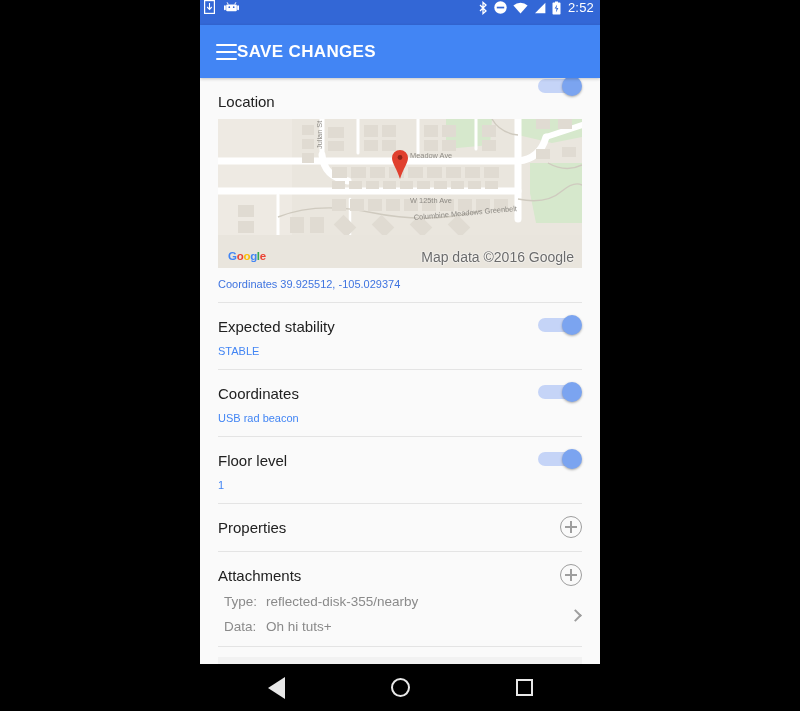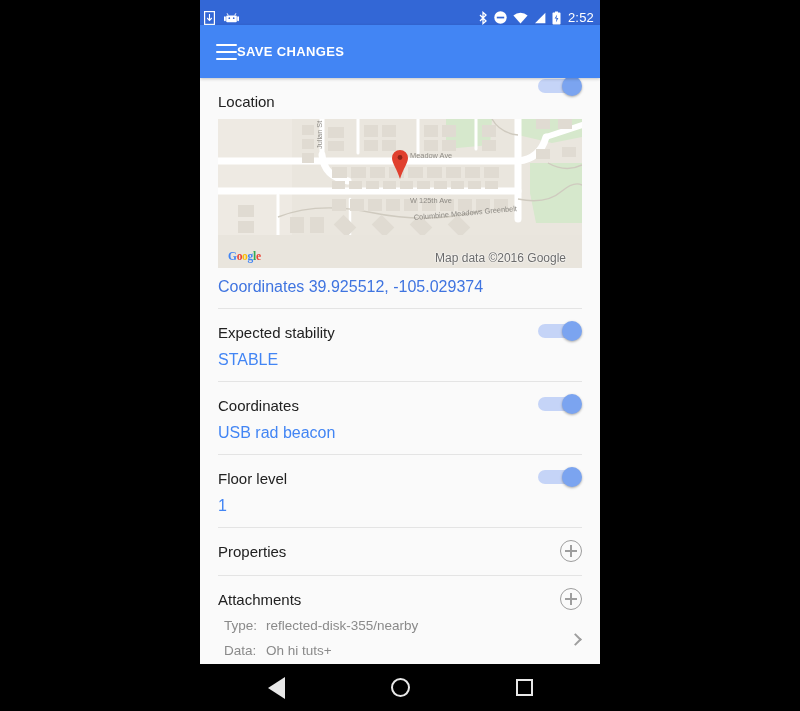--- a/index.html
+++ b/index.html
@@ -12,21 +12,21 @@
   #screen {
     position: absolute; left: 200px; top: 0;
     width: 400px; height: 711px;
     background: #fafafa;
     overflow: hidden;
   }
 
   
   .statusbar {
     height: 25px; background: #3367d6;
-    display: flex; align-items: flex-end;
+    display: flex; align-items: flex-start;
     padding: 0 6px 0 4px; color: #fff;
     font-size: 12.5px;
   }
   .sb-left { display: flex; align-items: center; gap: 9px; flex: 1; }
   .sb-right { display: flex; align-items: center; gap: 6px; }
   .ic { display: block; }
   .sb-time { font-size: 13px; letter-spacing: .2px; margin-left: 1px;
              font-family: "Liberation Sans", sans-serif; }
 
   
@@ -39,36 +39,36 @@
   }
   .hamburger { width: 21px; height: 16px; display: flex;
                flex-direction: column; justify-content: space-between;
                cursor: pointer; }
   .hamburger i { display: block; height: 2px; background: #fff; border-radius: 1px; }
   .appbar-title {
     color: #fff; font-size: 19.5px; margin-left: 27px;
     flex: 1; white-space: nowrap;
   }
   .save-changes {
-    color: #fff; font-size: 13px; font-weight: bold;
+    color: #fff; font-size: 17px; font-weight: bold;
     letter-spacing: .35px; white-space: nowrap; cursor: pointer;
     background: none; border: none; font-family: inherit;
   }
 
   
   .content { background: #fafafa; height: calc(711px - 25px - 53px - 47px);
              overflow: hidden; }
   .section { padding: 0 18px; border-radius: 9px; }
   .row {
     position: relative;
     padding: 15px 0 12px 0;
     border-bottom: 1px solid #e4e4e4;
   }
   .row-title { font-size: 15px; color: #212121; }
-  .row-value { font-size: 16px; color: #4285f4; margin-top: 10px; }
+  .row-value { font-size: 11px; color: #4285f4; margin-top: 10px; }
   .row-value.link { color: #3f74e0; }
 
   
   .toggle { position: absolute; right: 0; top: 12px;
             width: 44px; height: 20px; cursor: pointer; }
   .toggle .track {
     position: absolute; left: 0; top: 3px;
     width: 36px; height: 14px; border-radius: 7px;
     background: #c5d4f7;
   }
@@ -108,32 +108,32 @@
 
   
   .map-wrap {
     position: relative; width: 100%; height: 149px;
     margin-top: 9px; overflow: hidden; background: #e9e5dd;
   }
   .map-wrap svg { display: block; }
   .gmaps-logo {
     position: absolute; left: 10px; bottom: 6px;
     font-size: 11.5px; font-weight: bold;
-    font-family: Liberation Serif, serif;
+    font-family: Liberation Sans, sans-serif;
     letter-spacing: -.3px;
   }
   .gmaps-logo span:nth-child(1){color:#4285f4}
   .gmaps-logo span:nth-child(2){color:#ea4335}
   .gmaps-logo span:nth-child(3){color:#fbbc05}
   .gmaps-logo span:nth-child(4){color:#4285f4}
   .gmaps-logo span:nth-child(5){color:#34a853}
   .gmaps-logo span:nth-child(6){color:#ea4335}
   .map-attr {
-    position: absolute; right: 16px; bottom: 3px;
-    font-size: 12px; color: #6b6b6b;
+    position: absolute; right: 8px; bottom: 3px;
+    font-size: 14px; color: #6b6b6b;
     text-shadow: 0 0 2px #fff, 0 0 2px #fff;
   }
   .map-toggle { top: -2px; }
 
   
   .deact-wrap { padding: 10px 18px 0 18px; }
   .deact-btn {
     width: 100%; height: 42px; background: #f2f2f2;
     border: none; color: #4a7fe0; font-weight: bold;
     font-size: 15px; letter-spacing: .4px;

